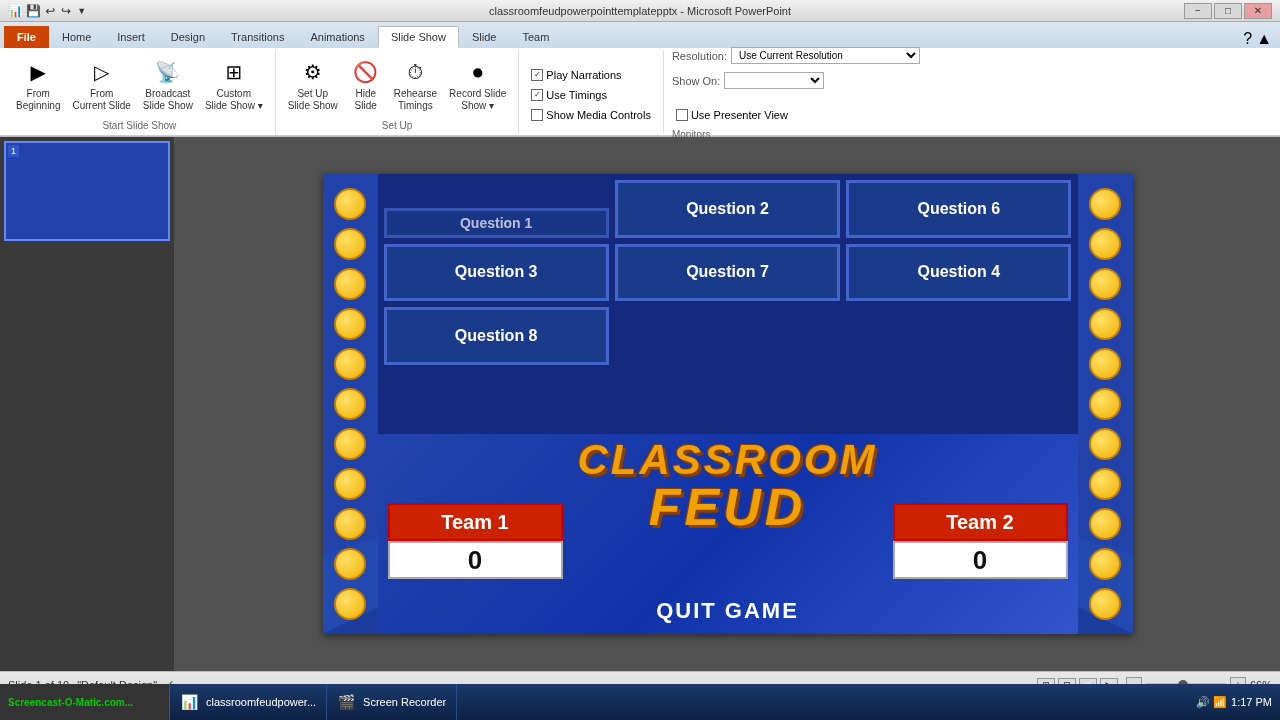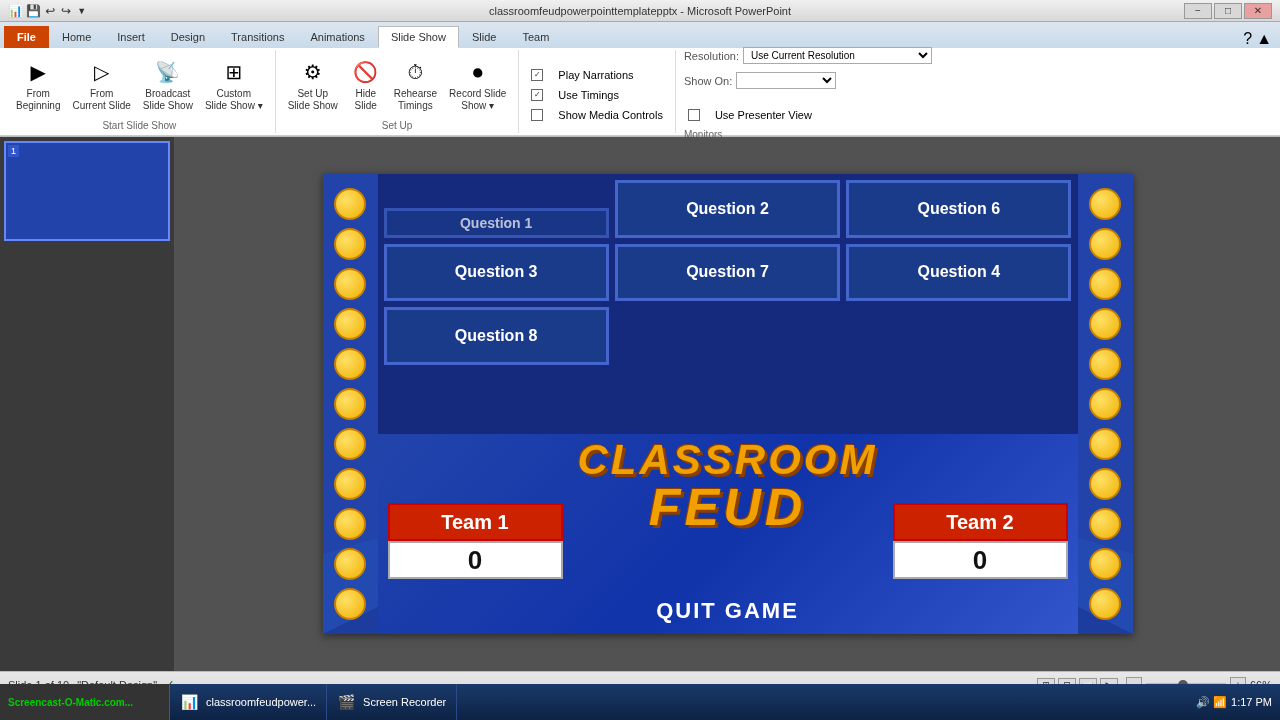--- a/index.html
+++ b/index.html
@@ -132,21 +132,21 @@
     }
     .ribbon-btn-label {
       font-size: 10px;
       color: #333;
       text-align: center;
       line-height: 1.2;
     }
     .ribbon-small-btn {
       display: flex;
       align-items: center;
-      gap: 15px;
+      gap: 3px;
       cursor: pointer;
       padding: 2px 4px;
       border-radius: 2px;
       font-size: 11px;
     }
     .checkbox-icon {
       width: 12px;
       height: 12px;
       border: 1px solid #666;
       display: flex;

